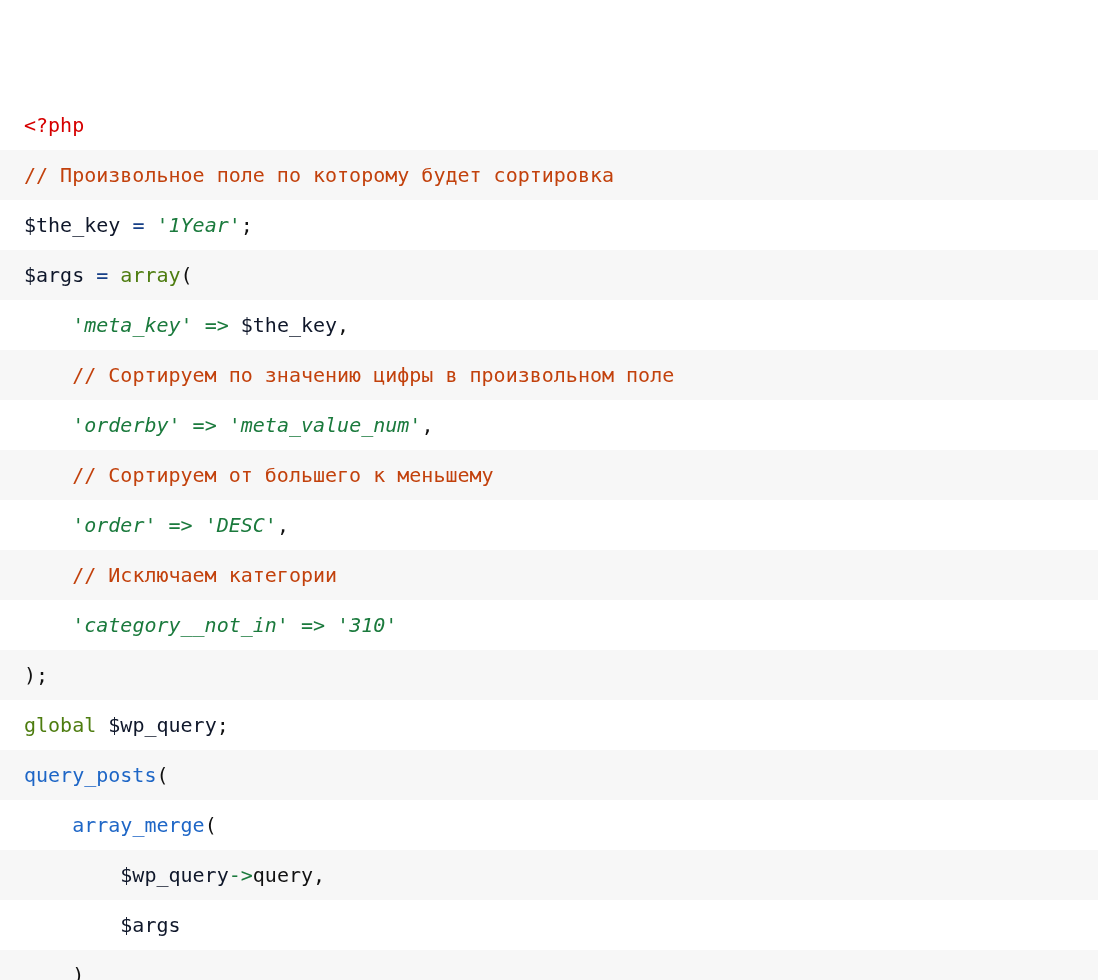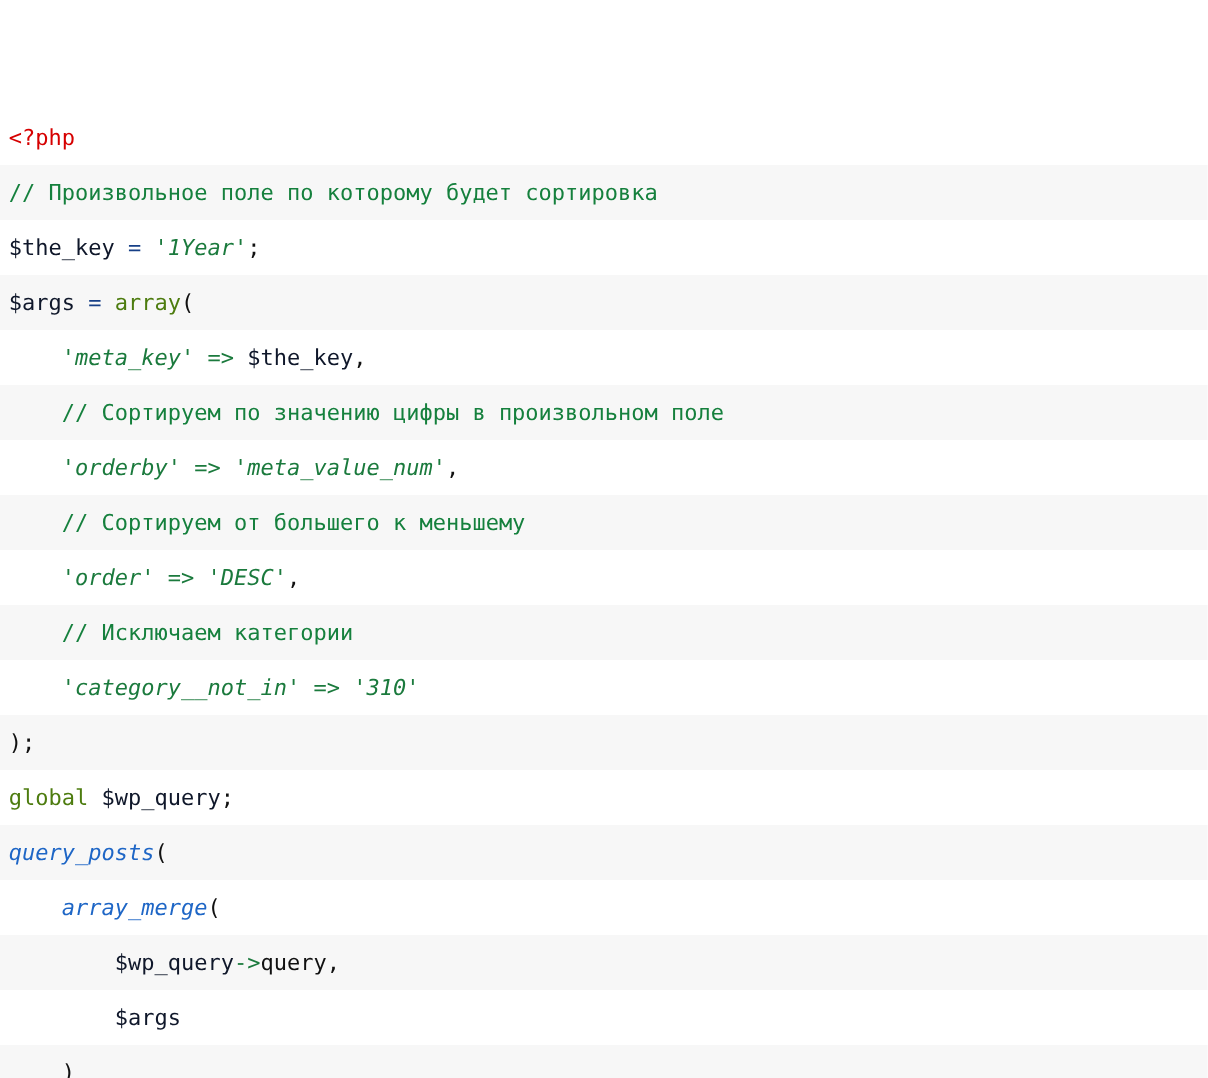--- a/index.html
+++ b/index.html
@@ -9,34 +9,34 @@
     width: 1098px;
   }
   .code-block {
     font-family: "Consolas", "Monaco", "Menlo", monospace;
     font-size: 20px;
     line-height: 50px;
     white-space: pre;
     position: relative;
   }
   .line {
-    padding: 0 8px;
+    padding: 0 24px;
     height: 50px;
     box-sizing: border-box;
   }
   .even { background: #ffffff; }
   .odd  { background: #f7f7f7; }
 
   .php-tag { color: #d60000; }
-  .comment { color: #15803d; }
+  .comment { color: #c2410c; }
   .var     { color: #0f172a; }
   .op      { color: #163f87; }
   .arrow   { color: #1b7a3d; }
   .kw      { color: #4d7c0f; }
-  .fn      { color: #1e66c6; font-style: italic; }
+  .fn      { color: #1e66c6; }
   .str     { color: #1b7a3d; font-style: italic; }
   .txt     { color: #111111; }
 </style>
 </head>
 <body>
 
 <div class="code-block" id="code-container">
   <div class="line even"><span class="php-tag">&lt;?php</span></div><div class="line odd"><span class="comment">// Произвольное поле по которому будет сортировка</span></div><div class="line even"><span class="var">$the_key</span><span class="txt"> </span><span class="op">=</span><span class="txt"> </span><span class="str">'1Year'</span><span class="txt">;</span></div><div class="line odd"><span class="var">$args</span><span class="txt"> </span><span class="op">=</span><span class="txt"> </span><span class="kw">array</span><span class="txt">(</span></div><div class="line even"><span class="txt">    </span><span class="str">'meta_key'</span><span class="txt"> </span><span class="arrow">=&gt;</span><span class="txt"> </span><span class="var">$the_key</span><span class="txt">,</span></div><div class="line odd"><span class="txt">    </span><span class="comment">// Сортируем по значению цифры в произвольном поле</span></div><div class="line even"><span class="txt">    </span><span class="str">'orderby'</span><span class="txt"> </span><span class="arrow">=&gt;</span><span class="txt"> </span><span class="str">'meta_value_num'</span><span class="txt">,</span></div><div class="line odd"><span class="txt">    </span><span class="comment">// Сортируем от большего к меньшему</span></div><div class="line even"><span class="txt">    </span><span class="str">'order'</span><span class="txt"> </span><span class="arrow">=&gt;</span><span class="txt"> </span><span class="str">'DESC'</span><span class="txt">,</span></div><div class="line odd"><span class="txt">    </span><span class="comment">// Исключаем категории</span></div><div class="line even"><span class="txt">    </span><span class="str">'category__not_in'</span><span class="txt"> </span><span class="arrow">=&gt;</span><span class="txt"> </span><span class="str">'310'</span></div><div class="line odd"><span class="txt">);</span></div><div class="line even"><span class="kw">global</span><span class="txt"> </span><span class="var">$wp_query</span><span class="txt">;</span></div><div class="line odd"><span class="fn">query_posts</span><span class="txt">(</span></div><div class="line even"><span class="txt">    </span><span class="fn">array_merge</span><span class="txt">(</span></div><div class="line odd"><span class="txt">        </span><span class="var">$wp_query</span><span class="arrow">-&gt;</span><span class="txt">query,</span></div><div class="line even"><span class="txt">        </span><span class="var">$args</span></div><div class="line odd"><span class="txt">    )</span></div>
 </div>
 

